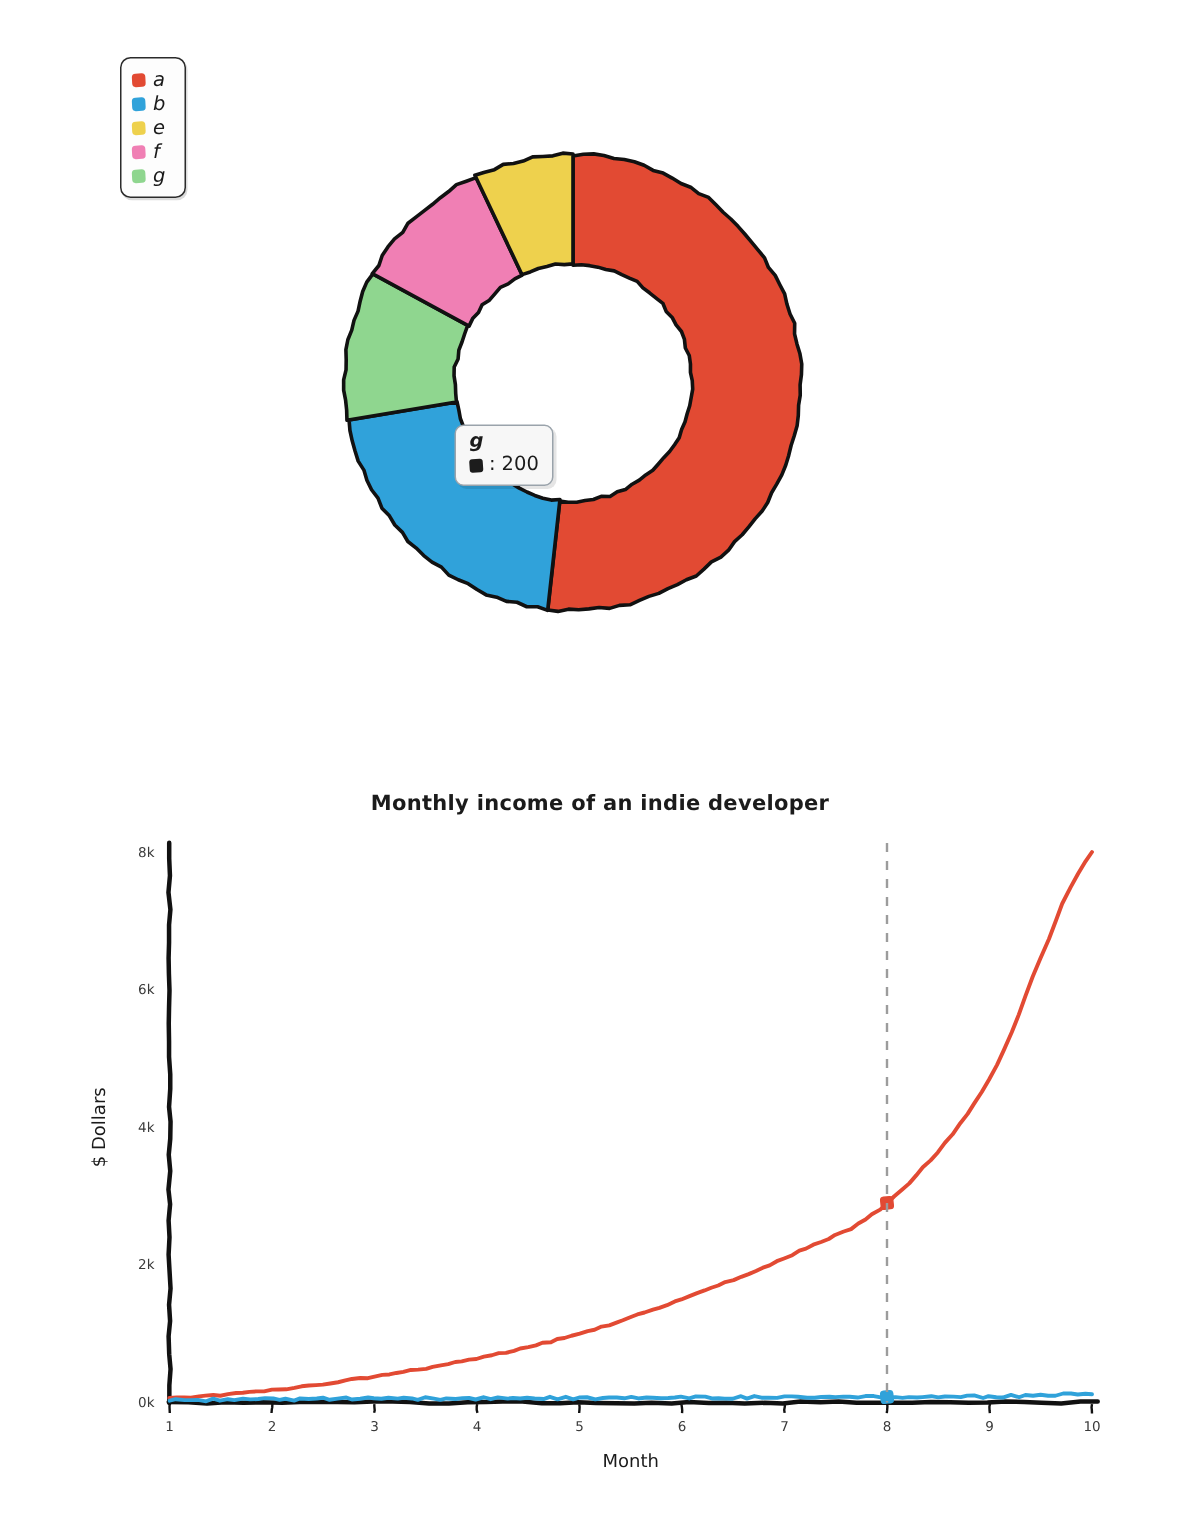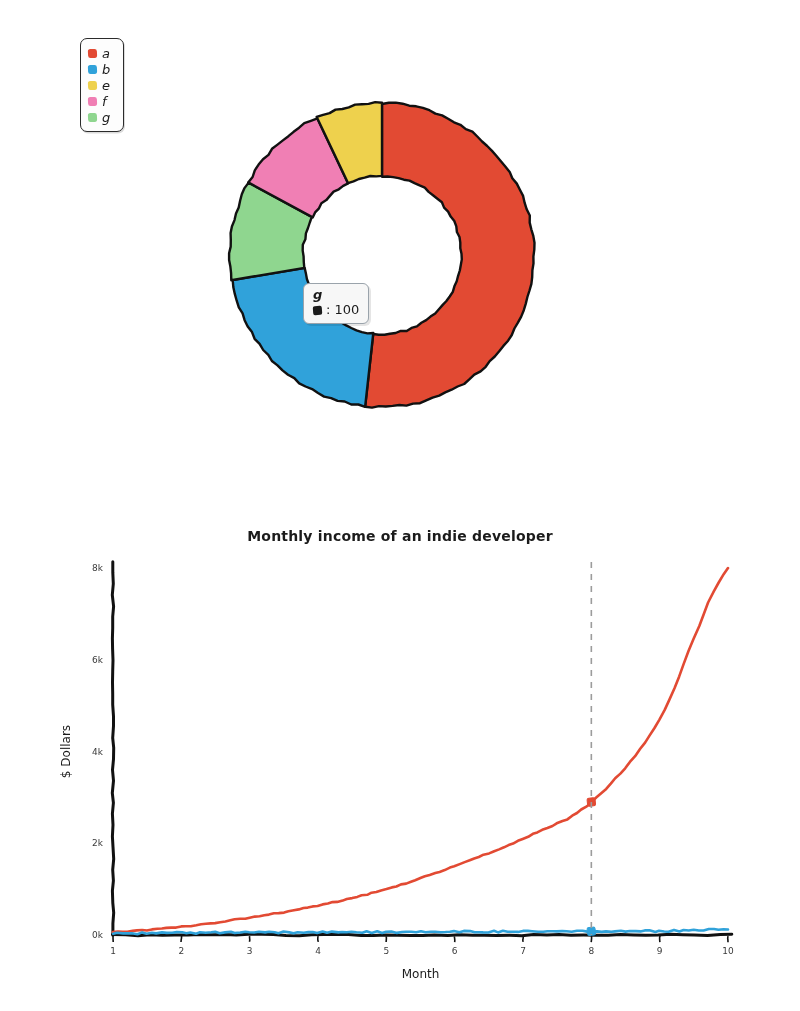--- a/index.html
+++ b/index.html
@@ -161,21 +161,21 @@
         <path d="M38.2,132.4 L42.6,127.0 L44.8,120.3 L48.6,114.6 L53.0,109.3 L58.5,104.9 L62.0,98.8 L67.5,94.6 L72.9,90.4 L78.4,86.2 L83.6,81.8 L89.1,77.7 L94.3,73.1 L100.9,70.8 L107.4,68.4 L138.1,133.4 L133.2,135.9 L128.8,139.3 L123.6,141.6 L119.9,145.9 L116.3,150.1 L111.4,153.2 L109.0,158.3 L105.1,162.4 L102.7,167.4 Z" fill="#f07fb4" stroke="#111111" stroke-width="2.4" stroke-linejoin="round"></path>
         <path d="M106.6,66.8 L113.1,64.8 L119.6,63.1 L125.5,59.6 L132.3,59.0 L138.8,57.4 L145.1,54.6 L151.9,54.3 L158.6,53.9 L165.2,52.1 L172.0,52.7 L172.0,125.9 L166.2,126.4 L160.3,126.0 L154.6,127.6 L148.9,129.0 L143.5,131.3 L138.0,133.1 Z" fill="#eed14d" stroke="#111111" stroke-width="2.4" stroke-linejoin="round"></path>
       </g>
   </svg>
 
   <div id="donut-tooltip">
     <div class="tt-title">g</div>
     <div class="tt-row">
       <span class="tt-swatch"></span>
       <span>:</span>
-      <span>100</span>
+      <span>200</span>
     </div>
   </div>
 </div>
 
 <div class="panel" id="line-panel">
 
   <div id="line-title">Monthly income of an indie developer</div>
 
   <svg id="line-svg" width="800" height="511" viewBox="0 0 800 511">
     <g id="line-axes">

